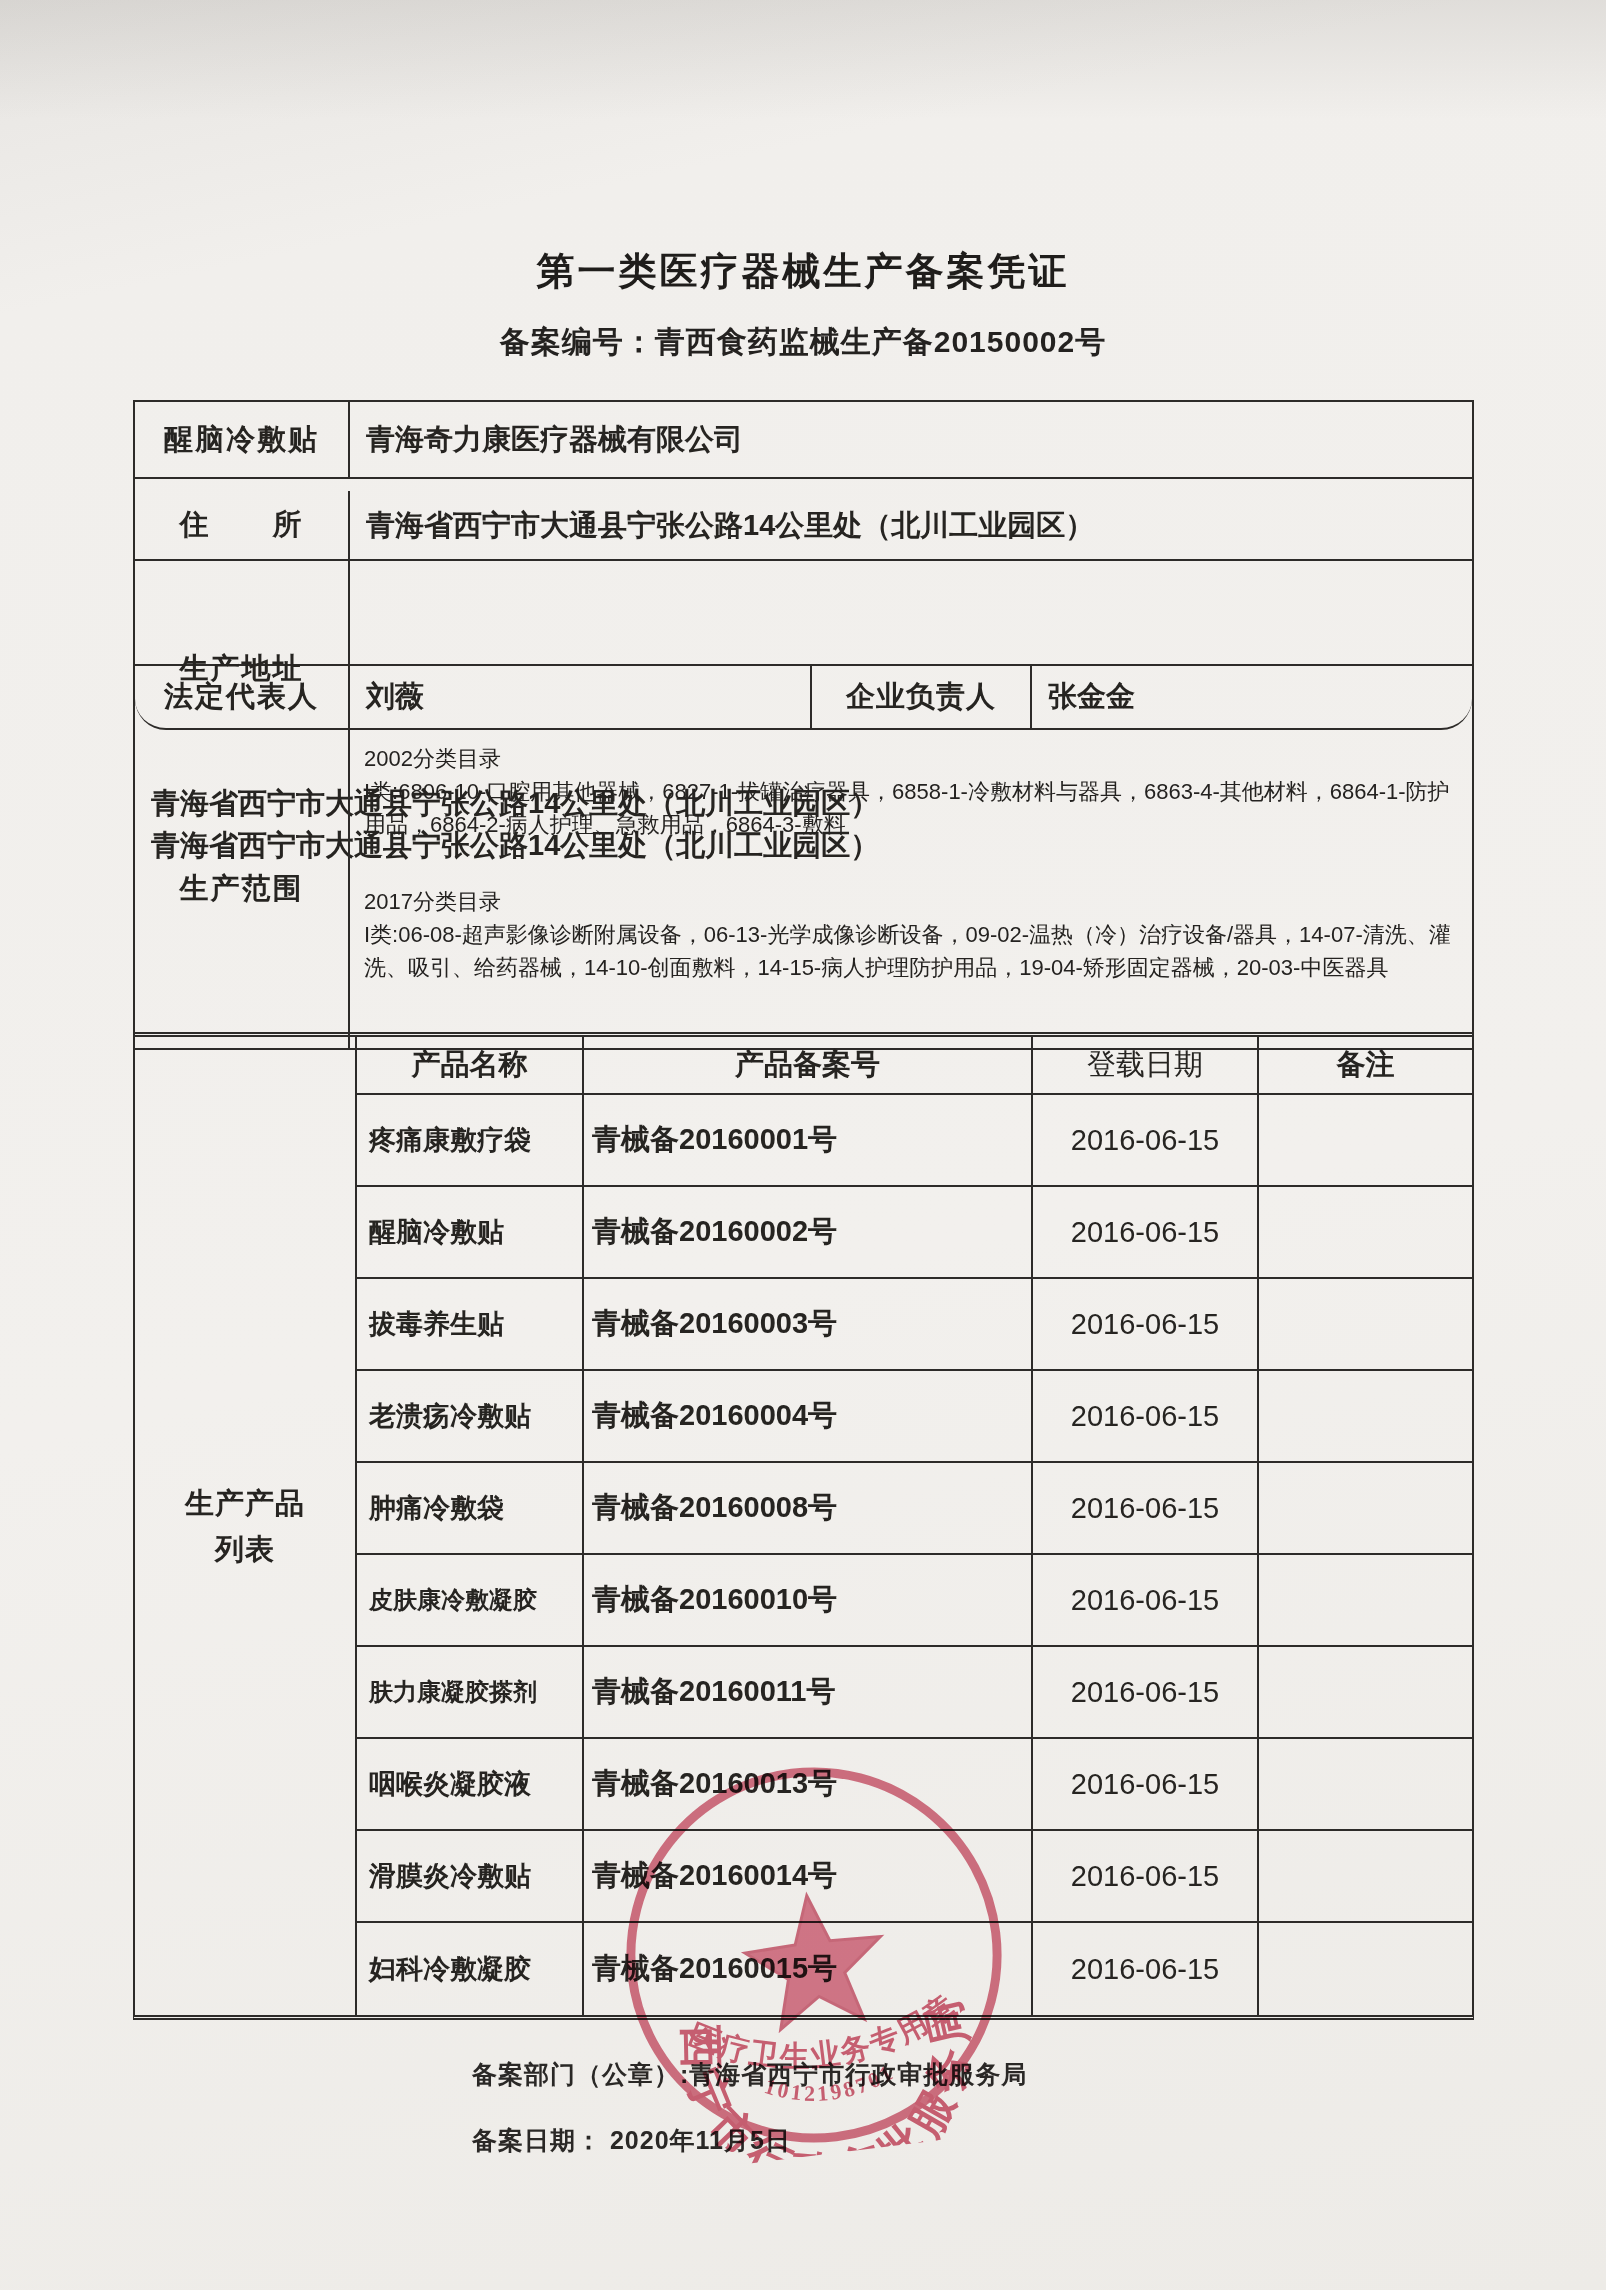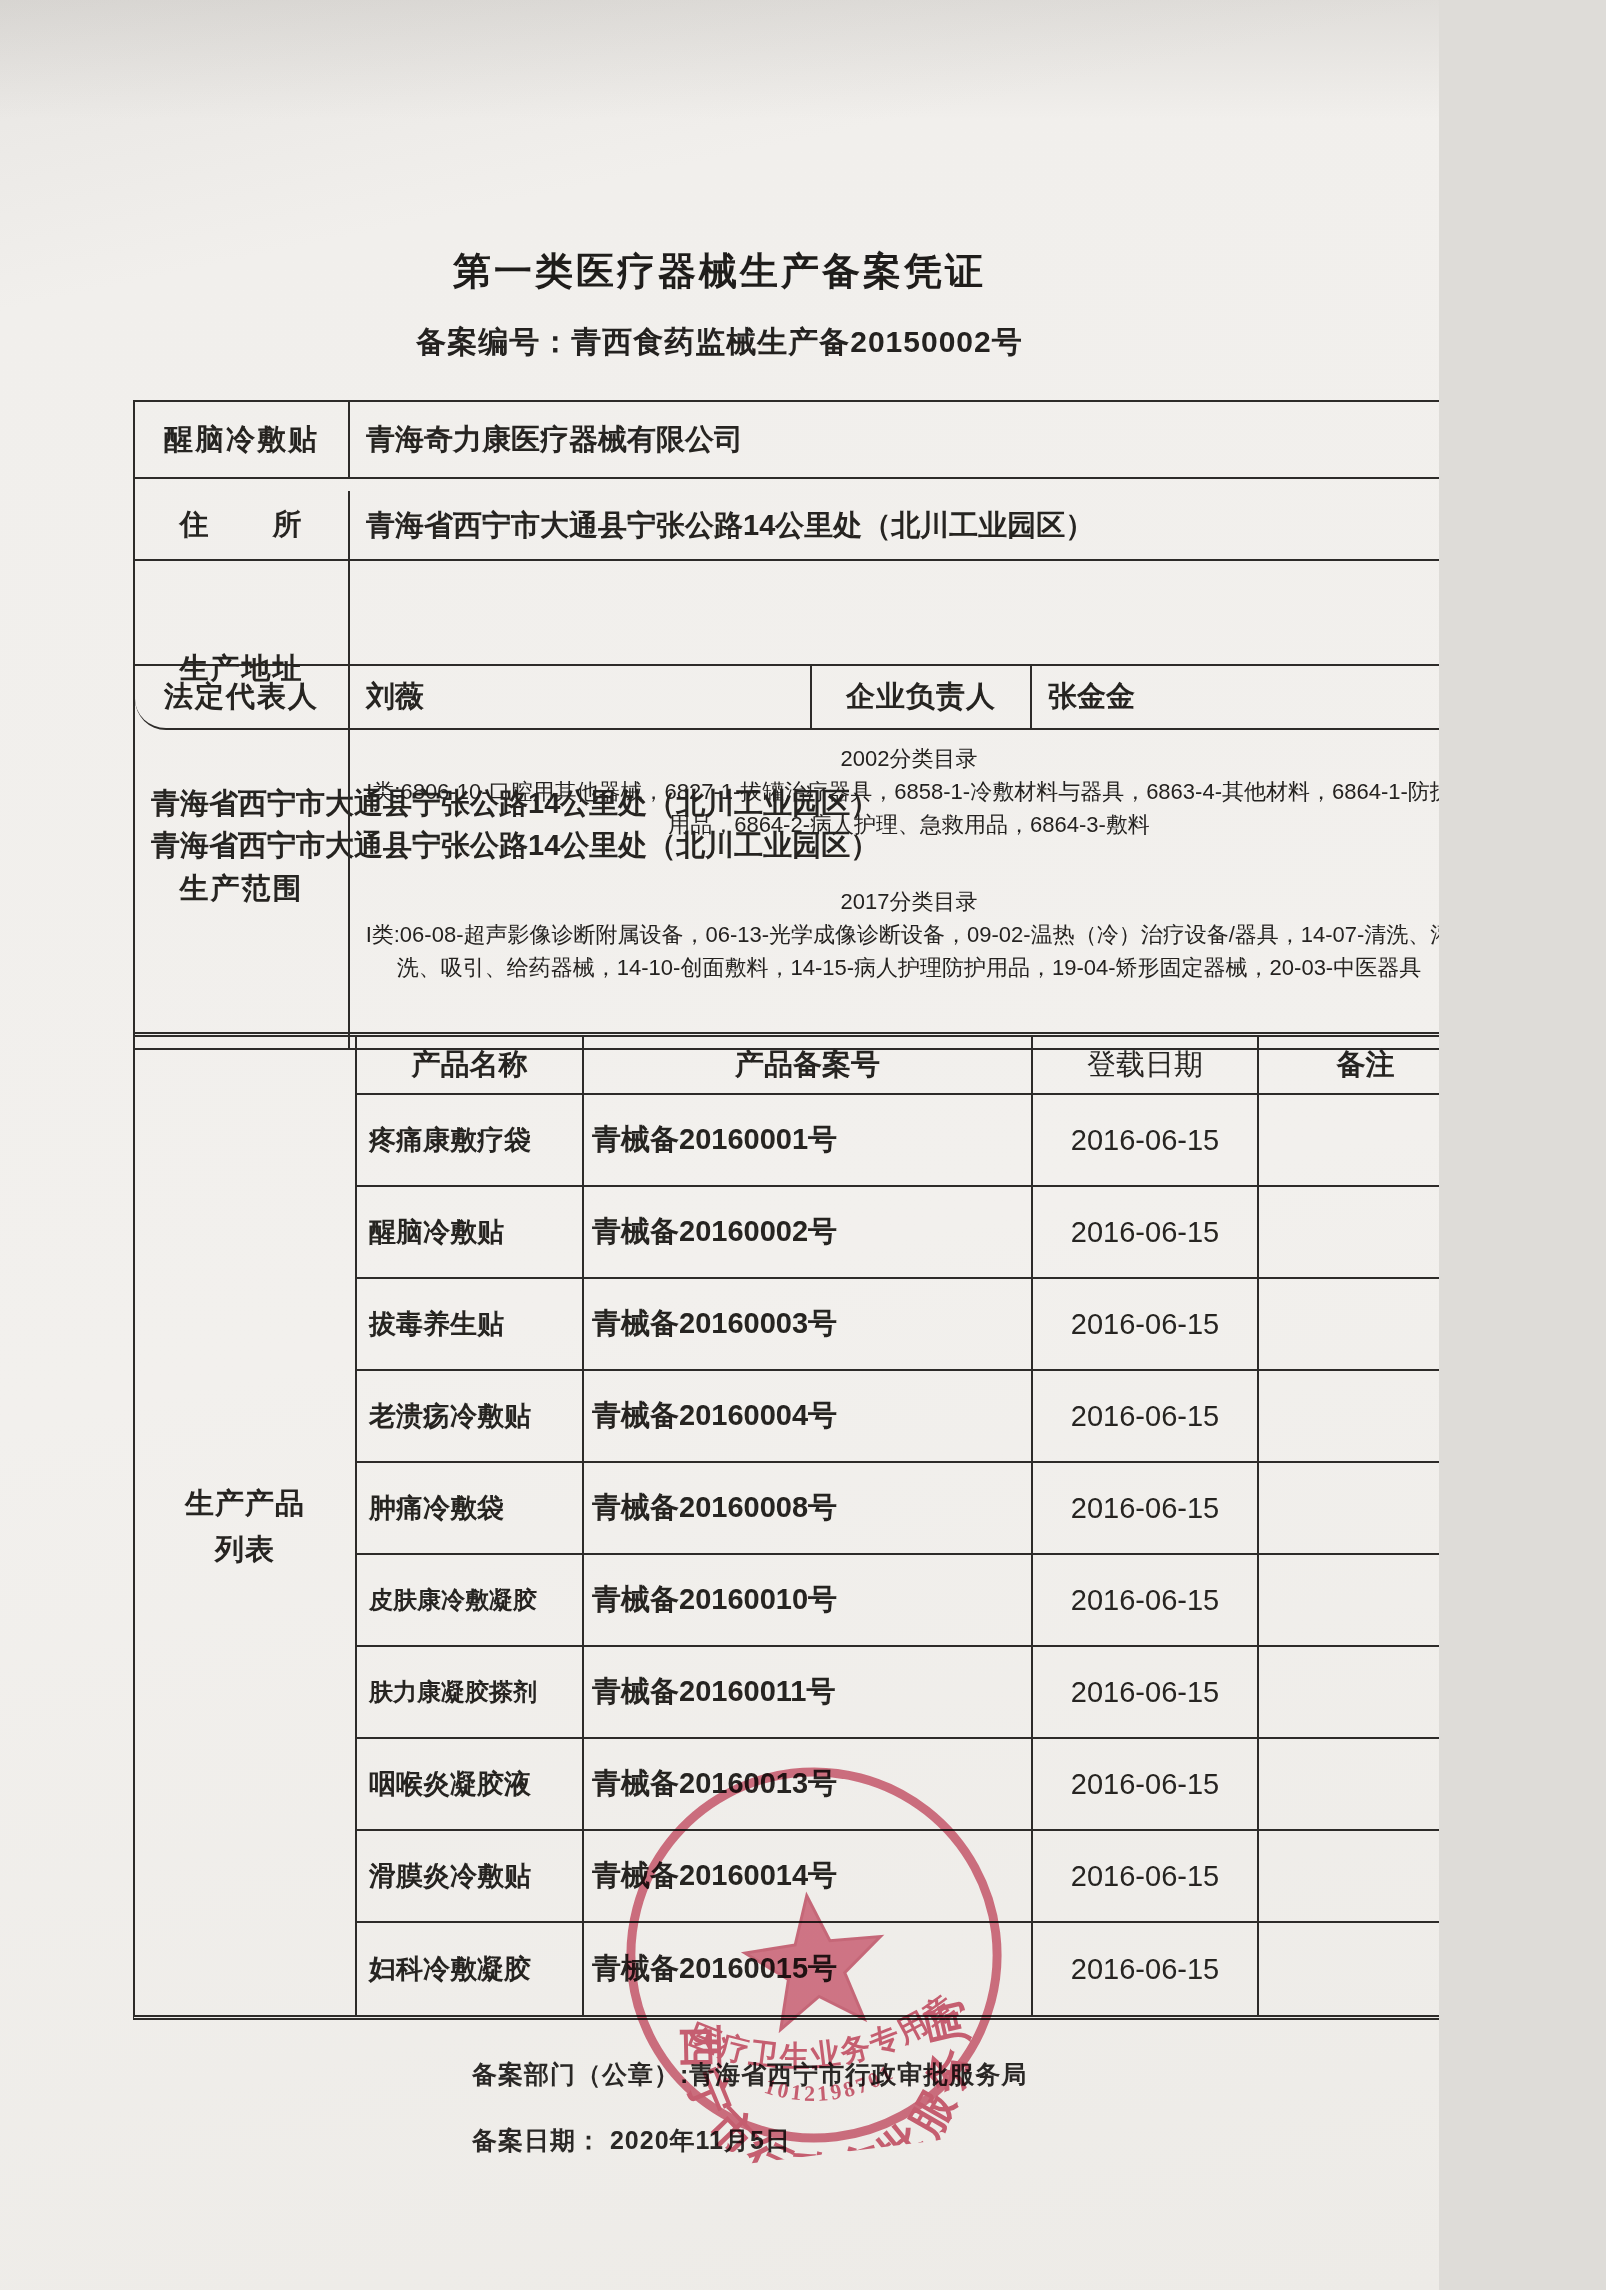--- a/index.html
+++ b/index.html
@@ -2,21 +2,21 @@
 <html><head>
 <meta charset="utf-8">
 <style>
   html,body{margin:0;padding:0;}
   body{
     width:1606px;height:2290px;
     font-family:"Liberation Sans","DejaVu Sans",sans-serif;
     background:#dedcd8;
   }
   .page{
-    position:relative;width:1439px;height:2290px;overflow:hidden;
+    position:relative;width:1606px;height:2290px;overflow:hidden;
     background:linear-gradient(168deg,#e7e5e2 0%,#f1efec 12%,#f2f0ed 55%,#edebe7 100%);
     color:#262421;
   }
   .page::before{ 
     content:"";position:absolute;left:0;top:0;right:0;height:120px;
     background:linear-gradient(180deg,rgba(120,115,108,.14),rgba(120,115,108,0));
     pointer-events:none;
   }
   .title{
     position:absolute;left:0;top:246px;width:100%;
@@ -53,21 +53,21 @@
     flex:0 0 222px;border-left:2px solid #2d2b29;border-right:2px solid #2d2b29;
     box-sizing:border-box;display:flex;align-items:center;justify-content:center;
     font-weight:bold;letter-spacing:1px;
   }
   .cell-val2{flex:1;display:flex;align-items:center;padding:0 16px;font-weight:600;}
   .cell-val1{flex:0 0 460px;display:flex;align-items:center;padding:0 16px;font-weight:600;box-sizing:border-box;}
   .scope-content{
     flex:1;padding:12px 18px 0 14px;box-sizing:border-box;
     font-size:22px;font-weight:500;line-height:1.5;color:#242220;
   }
-  .scope-content p{margin:0;text-align:center;}
+  .scope-content p{margin:0;}
   .scope-gap{height:44px;}
   
   .product-table{
     position:absolute;left:133px;top:1032px;width:1341px;
     border:2px solid #2d2b29;border-top:5px double #2d2b29;
     border-bottom:5px double #2d2b29;box-sizing:border-box;
     display:flex;
   }
   .side-label{
     flex:0 0 222px;border-right:2px solid #2d2b29;box-sizing:border-box;

